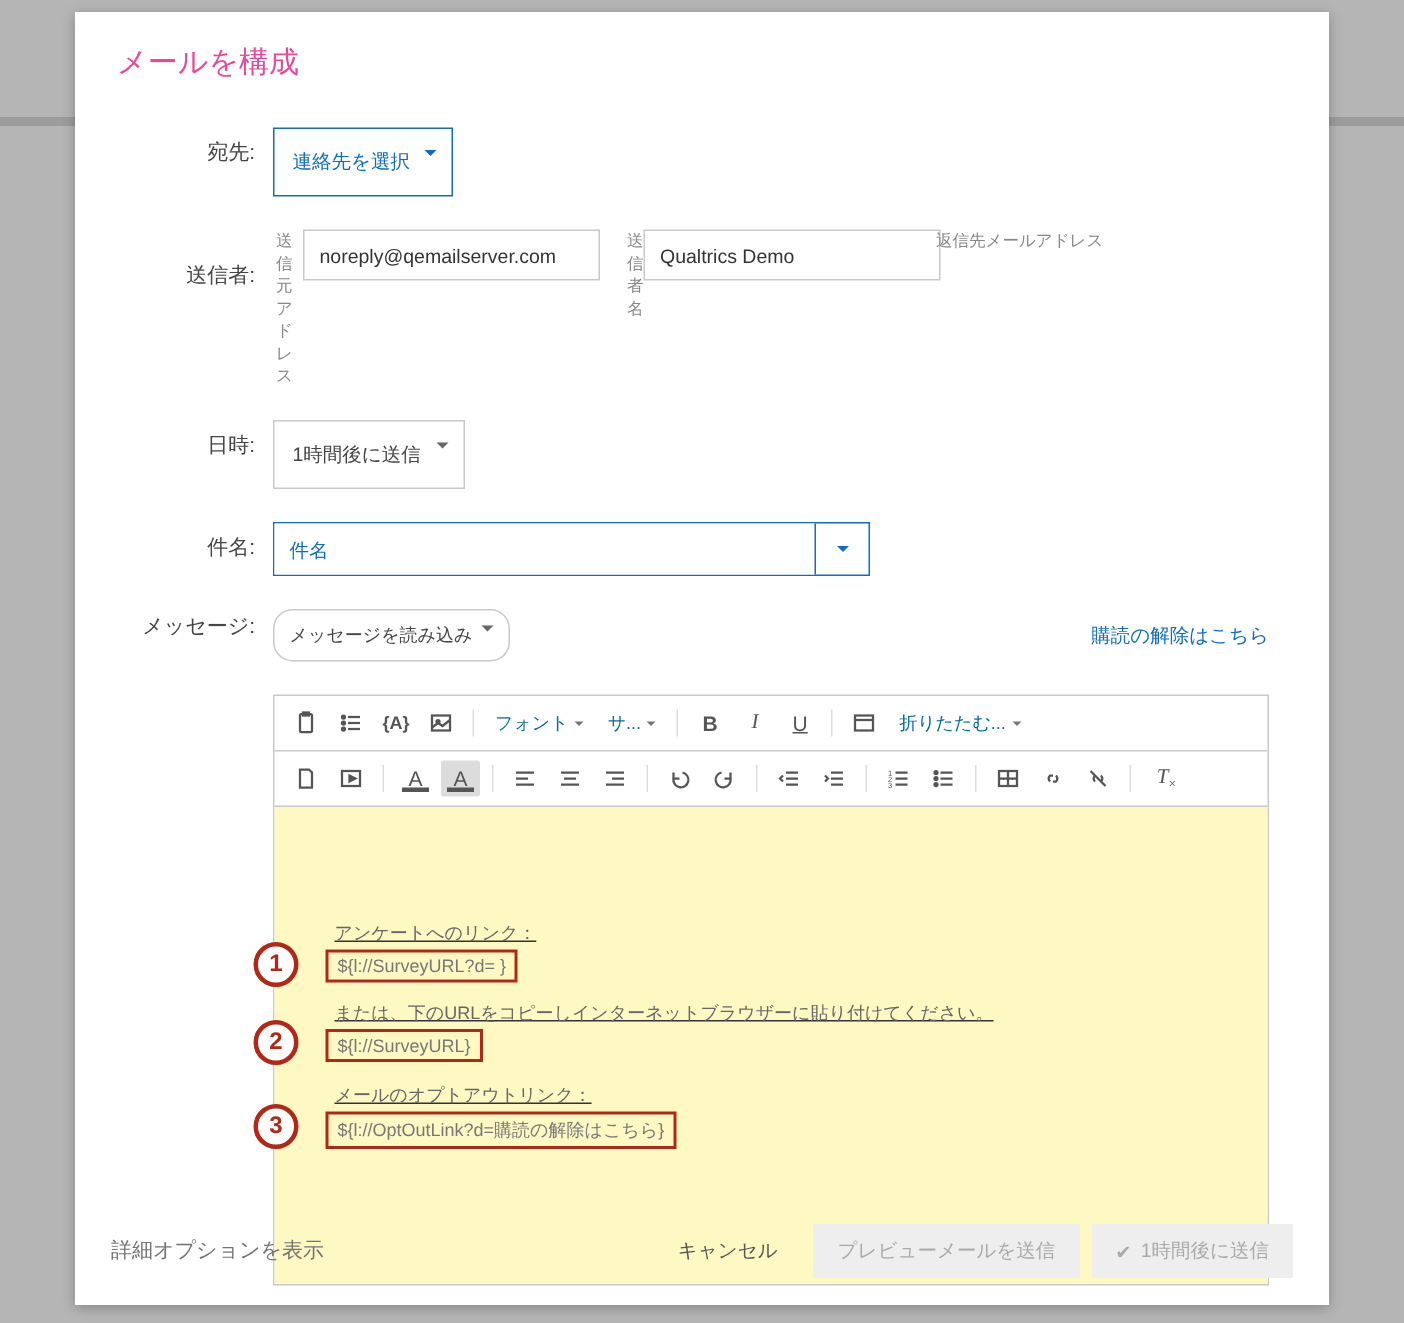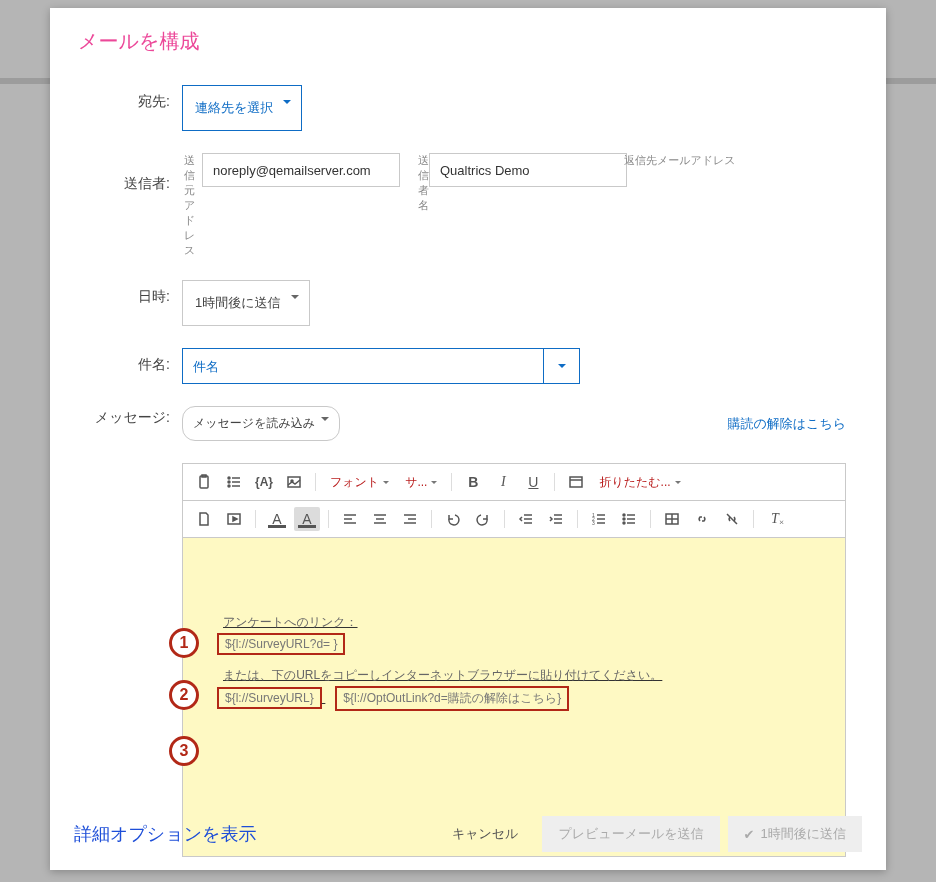--- a/index.html
+++ b/index.html
@@ -31,32 +31,32 @@
   .subject-wrap input { flex:1; border:none; padding:0 10px; font-size:13px; color:#0e6cc5; outline:none; }
   .subject-wrap input::placeholder { color:#0e6cc5; }
   .subject-btn { width:36px; border-left:1px solid #0e6cc5; position:relative; cursor:pointer; }
   .subject-btn::after { content:""; position:absolute; left:14px; top:15px; border:4px solid transparent; border-top-color:#0e6cc5; }
   .msg-top { display:flex; align-items:center; }
   .save-link { margin-left:auto; color:#0e6cc5; font-size:13px; cursor:pointer; }
   .editor { border:1px solid #c9c9c9; margin-top:6px; }
   .toolbar { border-bottom:1px solid #c9c9c9; padding:6px 8px; display:flex; flex-wrap:wrap; align-items:center; gap:4px; }
   .tb { width:26px; height:24px; display:inline-flex; align-items:center; justify-content:center; color:#555; cursor:pointer; border-radius:2px; font-size:14px; }
   .tb svg { width:16px; height:16px; fill:none; stroke:#555; stroke-width:1.5; }
-  .tb.txtlabel { width:auto; padding:0 6px; font-size:12px; color:#b91c1c; }
+  .tb.txtlabel { width:auto; padding:0 6px; font-size:12px; color:#0369a1; }
   .tb.txtlabel::after { content:""; margin-left:4px; border:3px solid transparent; border-top-color:#777; position:relative; top:2px; }
   .sep { width:1px; height:18px; background:#ddd; margin:0 4px; }
   .editor-body { min-height:318px; padding:18px 24px 18px 24px; position:relative; background:#fef9c3;text-decoration:underline; }
   .resize { position:absolute; right:2px; bottom:2px; width:14px; height:14px; cursor:nwse-resize; }
   .resize::before { content:""; position:absolute; right:2px; bottom:2px; width:0; height:0; border:5px solid transparent; border-right-color:#bbb; border-bottom-color:#bbb; }
   .annot { position:absolute; display:flex; align-items:flex-start; }
   .circle { width:30px; height:30px; border:3px solid #b22817; border-radius:50%; color:#b22817; font-weight:bold; font-size:16px; display:flex; align-items:center; justify-content:center; background:#fff; margin-right:8px; flex-shrink:0; }
   .box { border:2px solid #b22817; padding:2px 6px; font-size:12px; color:#777; display:inline-block; }
   .note { font-size:12px; color:#666; margin:4px 0 2px 0; }
   .footer { position:absolute; left:0; right:0; bottom:0; padding:18px 24px; border-top:1px solid transparent; display:flex; align-items:center; }
-  .link { color:#1d4ed8; font-size:18px; cursor:pointer; }
+  .link { color:#737373; font-size:14px; cursor:pointer; }
   .btn { height:36px; padding:0 16px; display:inline-flex; align-items:center; font-size:13px; cursor:pointer; margin-left:8px; }
   .btn.ghost { background:transparent; color:#555; }
   .btn.muted { background:#eee; color:#aaa; cursor:default; }
   .btn.muted .chk { margin-right:6px; color:#aaa; }
 </style>
 </head>
 <body>
 
 <div class="stage">
   <div class="band"></div>
@@ -284,20 +284,21 @@
                   <div class="circle">1</div>
                 </div>
                 <div class="box" style="margin-left:10px;">${l://SurveyURL?d=                             }</div>
 
                 <div class="note" style="margin-left:16px; margin-top:12px;">または、下のURLをコピーしインターネットブラウザーに貼り付けてください。</div>
                 <div class="annot" style="left:-38px; top:66px;">
                   <div class="circle">2</div>
                 </div>
                 <div class="box" style="margin-left:10px;">${l://SurveyURL}</div>
 
+                <div class="note" style="margin-left:16px; margin-top:14px;">メールのオプトアウトリンク：</div>
                 <div class="annot" style="left:-38px; top:122px;">
                   <div class="circle">3</div>
                 </div>
                 <div class="box" style="margin-left:10px;">${l://OptOutLink?d=購読の解除はこちら}</div>
               </div>
 
               <div class="resize"></div>
             </div>
           </div>
         </div>

